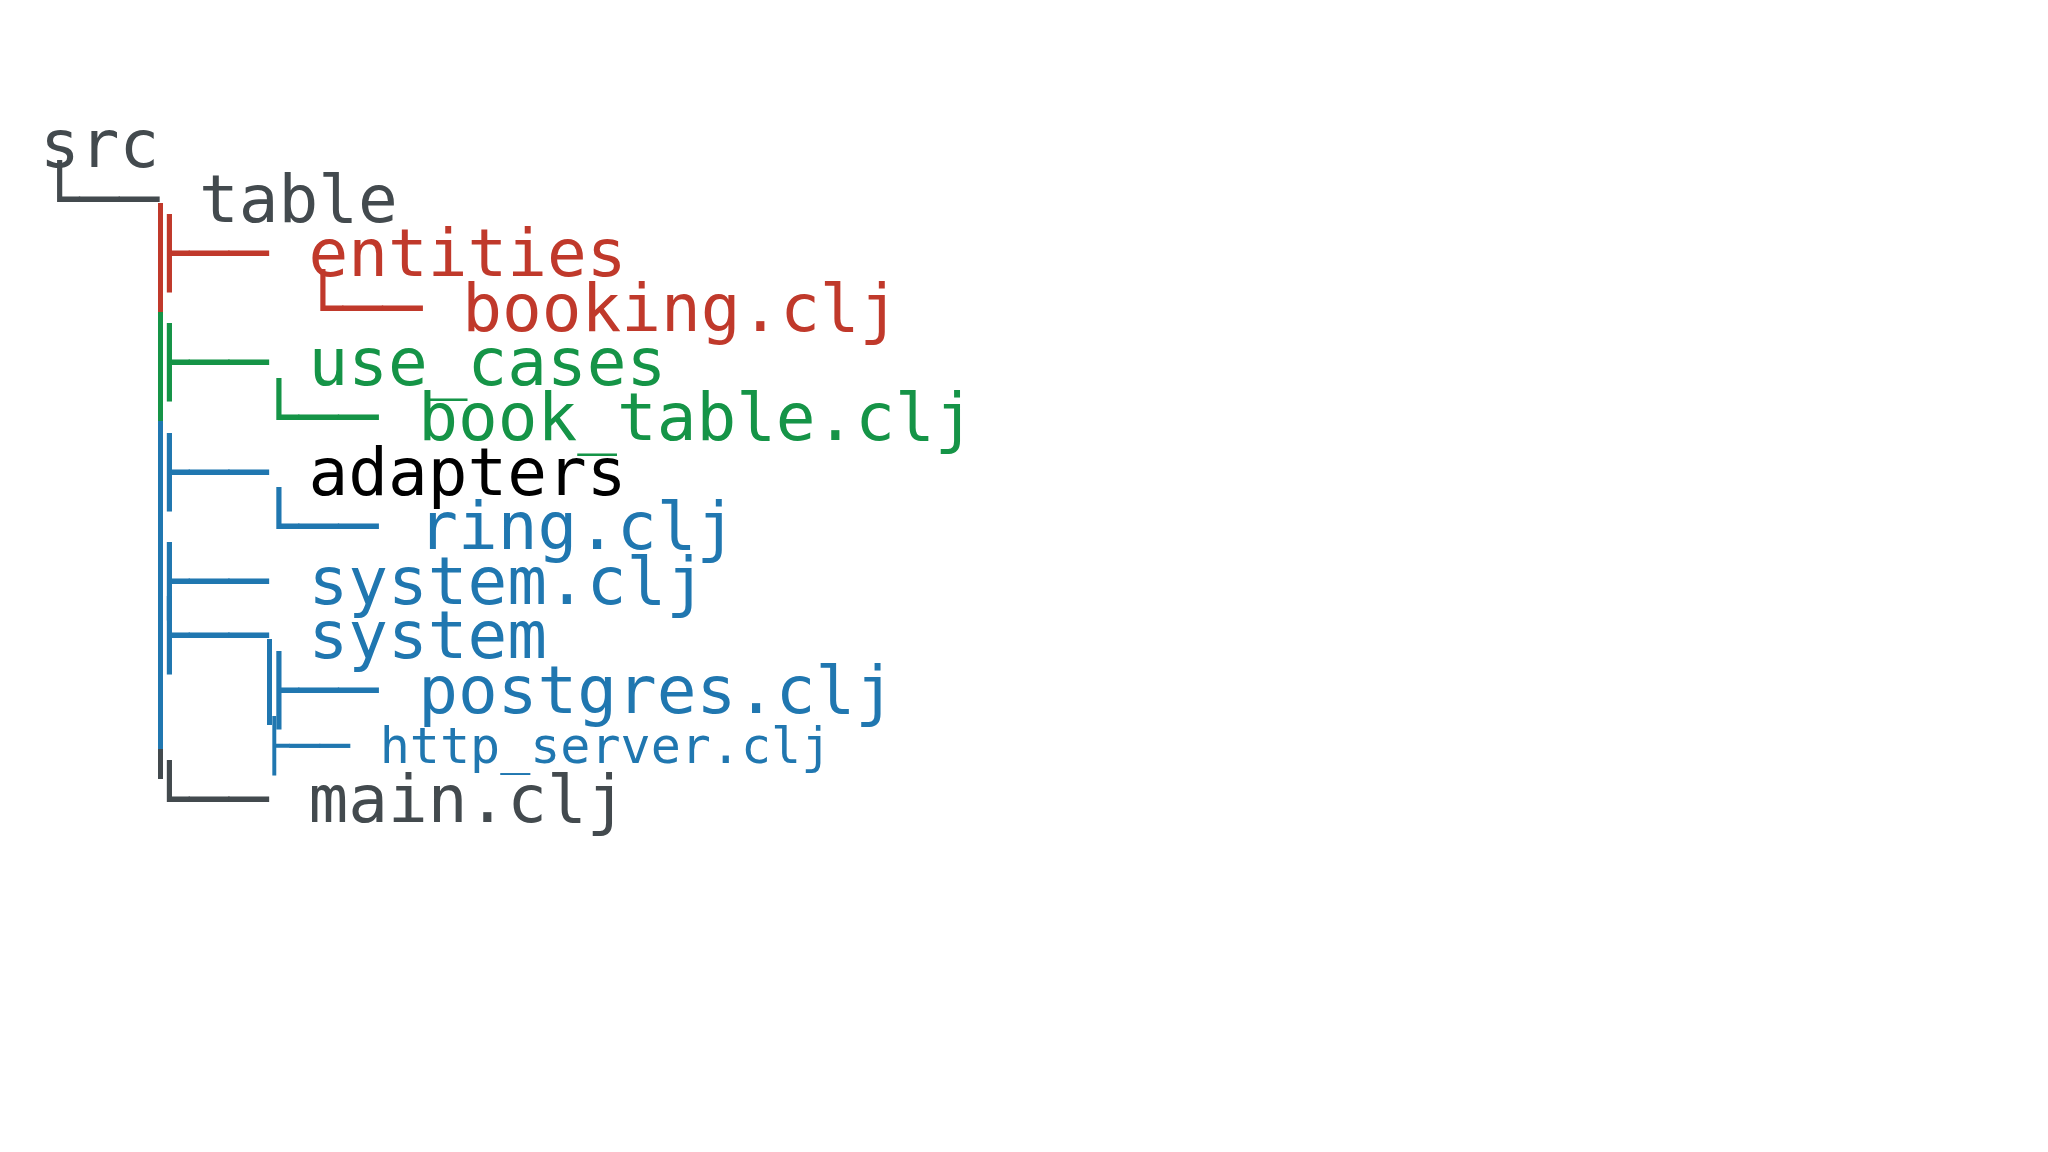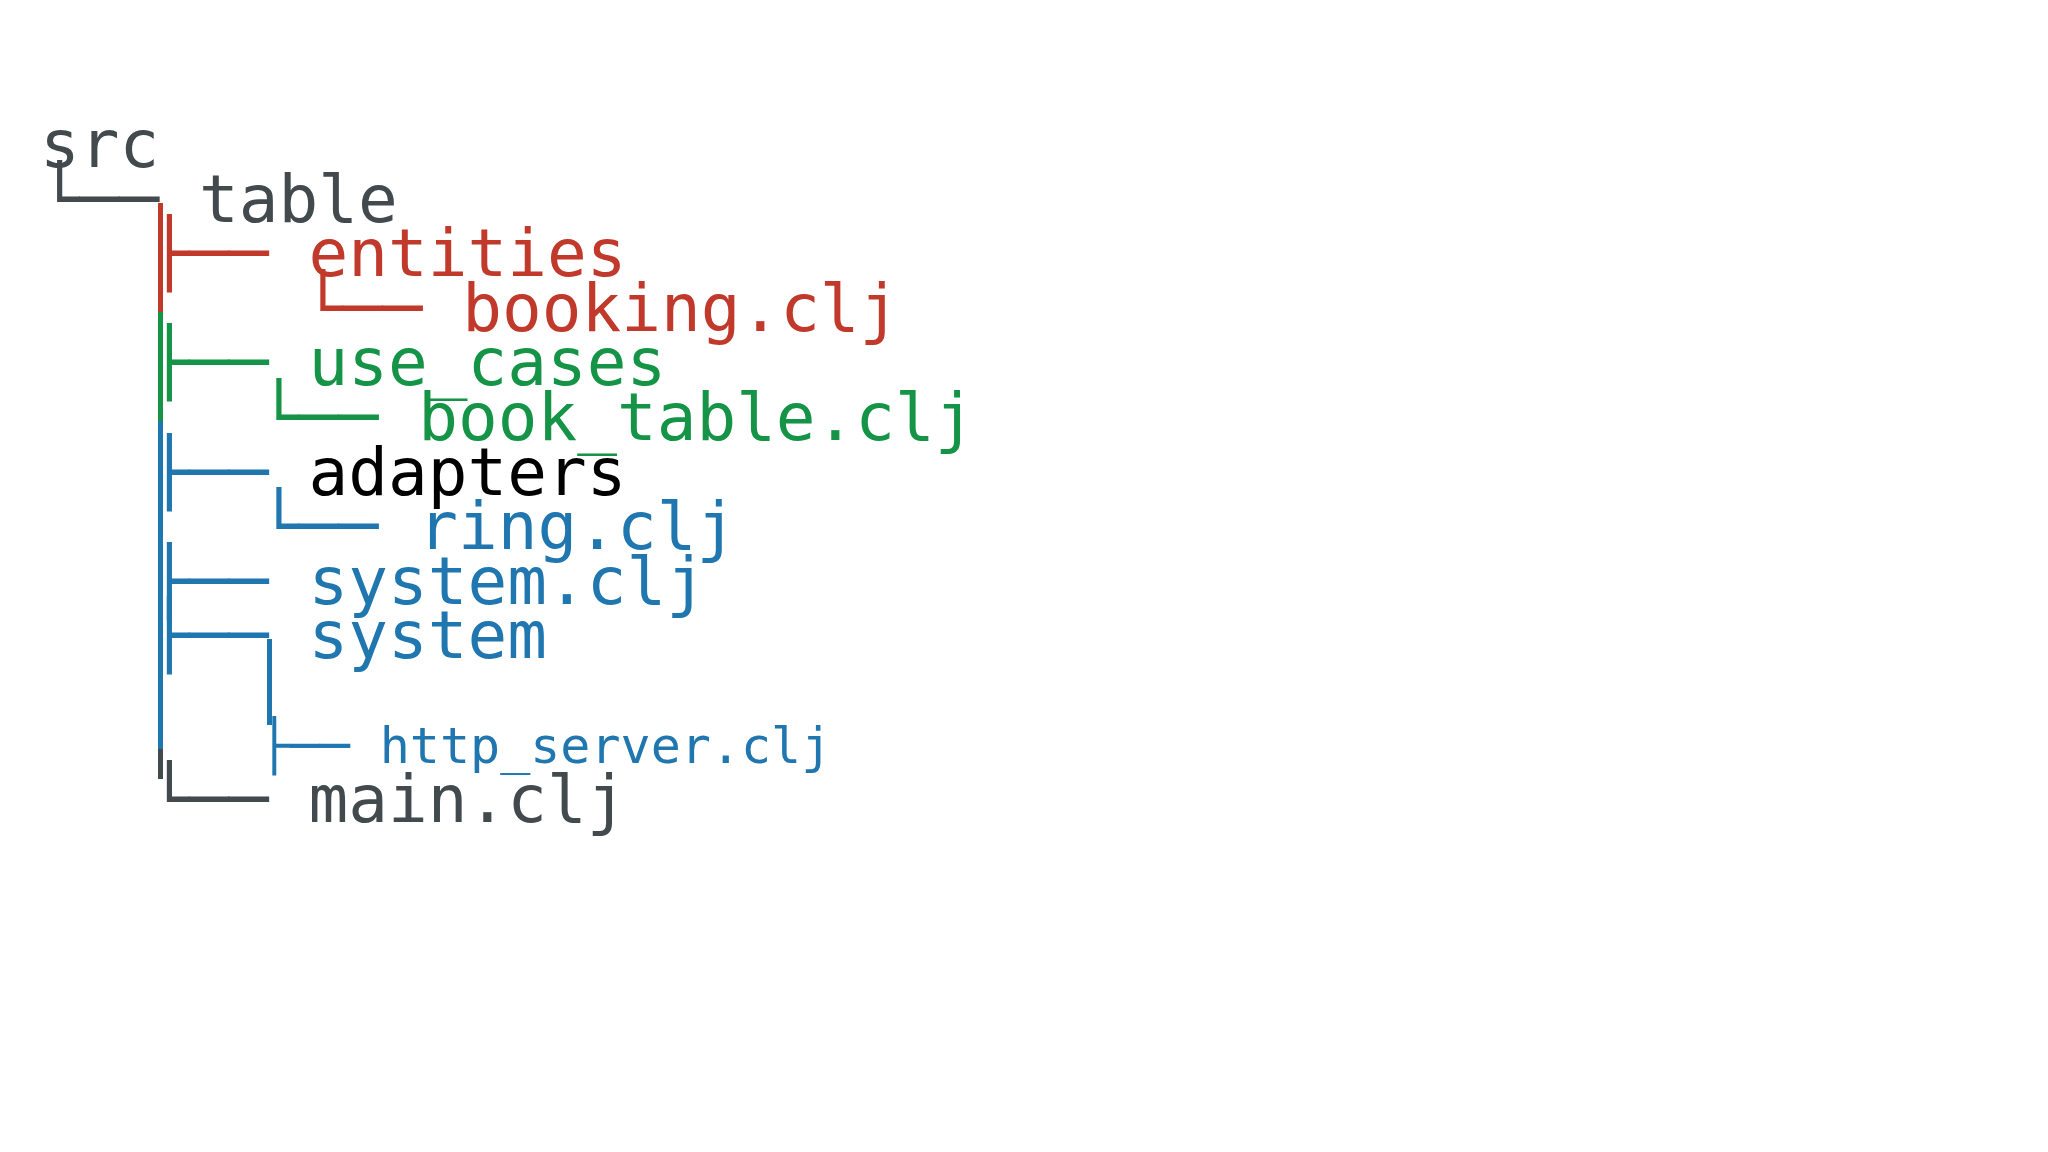--- a/index.html
+++ b/index.html
@@ -43,15 +43,16 @@
     <div class="tree-line" style="left: 40px; top: 112px; font-size: 66px;"><span class="seg label" style="color: rgb(67, 74, 78);">src</span></div>
     <div class="tree-line" style="left: 40px; top: 166.6px; font-size: 66px;"><span class="seg connector" style="color: rgb(67, 74, 78);">└── </span><span class="seg label" style="color: rgb(67, 74, 78);">table</span></div>
     <div class="tree-line" style="left: 149.65px; top: 221.2px; font-size: 66px;"><span class="seg connector" style="color: rgb(192, 57, 43);">├── </span><span class="seg label" style="color: rgb(192, 57, 43); margin-top: 28px;">entities</span></div>
     <div class="tree-line" style="left: 259.3px; top: 275.8px; font-size: 66px; margin-left: 44px;"><span class="seg connector" style="color: rgb(192, 57, 43);">└── </span><span class="seg label" style="color: rgb(192, 57, 43);">booking.clj</span></div>
     <div class="tree-line" style="left: 149.65px; top: 330.4px; font-size: 66px;"><span class="seg connector" style="color: rgb(21, 148, 71);">├── </span><span class="seg label" style="color: rgb(21, 148, 71);">use_cases</span></div>
     <div class="tree-line" style="left: 259.3px; top: 385px; font-size: 66px;"><span class="seg connector" style="color: rgb(21, 148, 71);">└── </span><span class="seg label" style="color: rgb(21, 148, 71);">book_table.clj</span></div>
     <div class="tree-line" style="left: 149.65px; top: 439.6px; font-size: 66px;"><span class="seg connector" style="color: rgb(32, 119, 176);">├── </span><span class="seg label" style="color: #000000;">adapters</span></div>
     <div class="tree-line" style="left: 149.65px; top: 548.8px; font-size: 66px;"><span class="seg connector" style="color: rgb(32, 119, 176);">├── </span><span class="seg label" style="color: rgb(32, 119, 176);">system.clj</span></div>
     <div class="tree-line" style="left: 259.3px; top: 494.2px; font-size: 66px;"><span class="seg connector" style="color: rgb(32, 119, 176);">└── </span><span class="seg label" style="color: rgb(32, 119, 176);">ring.clj</span></div>
     <div class="tree-line" style="left: 149.65px; top: 603.4px; font-size: 66px;"><span class="seg connector" style="color: rgb(32, 119, 176);">├── </span><span class="seg label" style="color: rgb(32, 119, 176);">system</span></div>
+    <div class="tree-line" style="left: 259.3px; top: 658px; font-size: 66px;"><span class="seg connector" style="color: rgb(32, 119, 176);">├── </span><span class="seg label" style="color: rgb(32, 119, 176);">postgres.clj</span></div>
     <div class="tree-line" style="left: 259.3px; top: 712.6px; font-size: 50px;"><span class="seg connector" style="color: rgb(32, 119, 176);">├── </span><span class="seg label" style="color: rgb(32, 119, 176);">http_server.clj</span></div>
     <div class="tree-line" style="left: 149.65px; top: 767.2px; font-size: 66px;"><span class="seg connector" style="color: rgb(67, 74, 78);">└── </span><span class="seg label" style="color: rgb(67, 74, 78);">main.clj</span></div>
   </div>
 
 </body></html>

